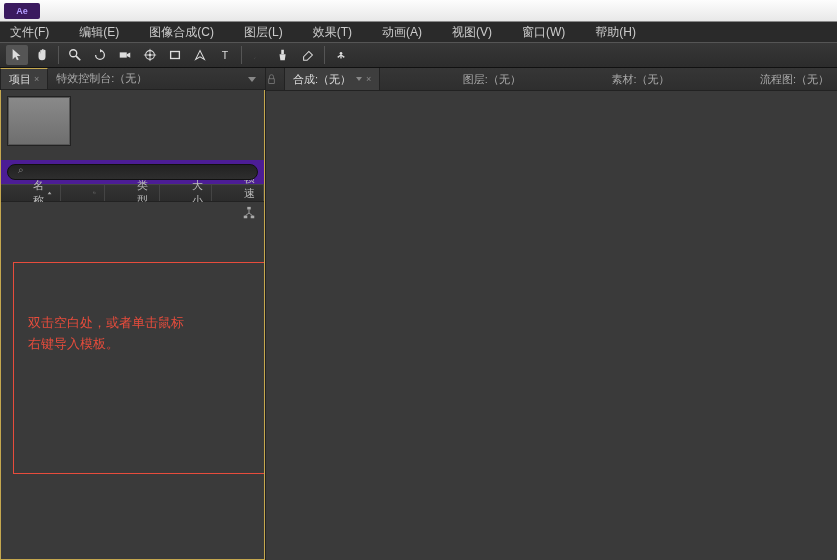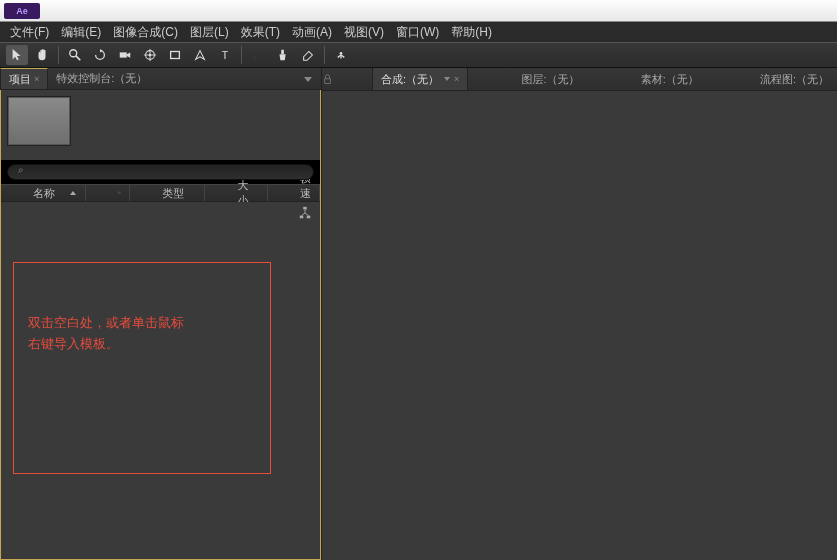--- a/index.html
+++ b/index.html
@@ -2,31 +2,31 @@
 <html><head>
 <meta charset="utf-8">
 <style>
 * { margin: 0; padding: 0; box-sizing: border-box; font-family: "Microsoft YaHei", Arial, sans-serif; }
 html, body { width: 837px; height: 560px; overflow: hidden; background: #3a3a3a; }
 
 .titlebar { height: 22px; background: linear-gradient(#fdfdfd, #e8e8e8); display: flex; align-items: center; padding: 0 4px; border-bottom: 1px solid #888; }
 .ae-logo { width: 36px; height: 16px; background: #3a1a5e; color: #b49cff; font-size: 9px; font-weight: bold; display: flex; align-items: center; justify-content: center; margin-right: 6px; border-radius: 2px; }
 .titlebar-title { font-size: 12px; color: #222; }
 
-.menubar { height: 20px; background: #2a2a2a; display: flex; align-items: center; padding: 0 4px; gap: 0; }
+.menubar { height: 20px; background: #2a2a2a; display: flex; align-items: center; padding: 0 4px; gap: 18px; }
 .menubar-item { color: #ccc; font-size: 12px; padding: 1px 6px; cursor: pointer; }
 
 .toolbar { height: 26px; background: linear-gradient(#373737, #2c2c2c); display: flex; align-items: center; padding: 0 6px; gap: 3px; border-top: 1px solid #555; border-bottom: 1px solid #111; }
 .tool-btn { width: 22px; height: 20px; display: flex; align-items: center; justify-content: center; color: #bbb; cursor: pointer; border-radius: 2px; }
 .tool-btn.active { background: #555; }
 .tool-sep { width: 1px; height: 18px; background: #555; margin: 0 2px; }
 
 .workspace { display: flex; height: calc(560px - 22px - 20px - 26px); }
 
-.left-panel { width: 322px; background: #000000; border-right: 1px solid #222; display: flex; flex-direction: column; }
+.left-panel { width: 266px; background: #4c1d95; border-right: 1px solid #222; display: flex; flex-direction: column; }
 
 .panel-tabs { height: 22px; background: linear-gradient(#363636, #2e2e2e); display: flex; align-items: center; border-bottom: 1px solid #222; }
 .ptab { font-size: 11px; color: #aaa; padding: 3px 8px; cursor: pointer; display: flex; align-items: center; height: 100%; }
 .ptab.active { background: #3e3e3e; color: #ddd; border-top: 1px solid #c5a84f; border-left: 1px solid #222; border-right: 1px solid #222; }
 .ptab-close { margin-left: 3px; font-size: 9px; color: #888; }
 .panel-menu-btn { margin-left: auto; width: 18px; height: 18px; display: flex; align-items: center; justify-content: center; color: #888; cursor: pointer; margin-right: 4px;}
 
 .panel-body { flex: 1; border: 1px solid #c5a84f; border-top: none; margin: 0 0 0 0; display: flex; flex-direction: column; overflow: hidden; }
 
 .thumb-row { height: 70px; padding: 6px; background: #3a3a3a; display: flex; }
@@ -46,21 +46,21 @@
 .col.rate { flex: 1; }
 
 .project-area { flex: 1; position: relative; background: #3a3a3a; }
 .flow-icon { position: absolute; top: 4px; right: 8px; width: 14px; height: 14px; color: #aaa; }
 
 .hint-box { position: absolute; left: 12px; top: 60px; width: 258px; height: 212px; border: 1px solid #e74c3c; padding: 50px 14px 0 14px; }
 .hint-text { color: #e74c3c; font-size: 13px; line-height: 1.6; }
 
 .right-panel { flex: 1; display: flex; flex-direction: column; background: #3a3a3a; }
 .rtabs { height: 22px; background: linear-gradient(#363636,#2e2e2e); display: flex; align-items: center; }
-.rtab-first-box { display: flex; align-items: center; height: 100%; gap: 32px; }
+.rtab-first-box { display: flex; align-items: center; height: 100%; }
 .rtab-lock { width: 18px; color: #888; font-size: 11px; text-align: center; }
 .rtab { font-size: 11px; color: #aaa; padding: 3px 8px; cursor: pointer; display:flex; align-items:center; height:100%; }
 .rtab.active { background: #3e3e3e; color: #ddd; border-left:1px solid #222; border-right:1px solid #222; }
 .rtab-close { margin-left: 3px; font-size: 9px; color: #888; }
 .rtab-spacer { flex: 1; }
 .right-body { flex: 1; background: #3a3a3a; border-top: 1px solid #222; }
 
 svg { display: block; }
 </style>
 </head>

